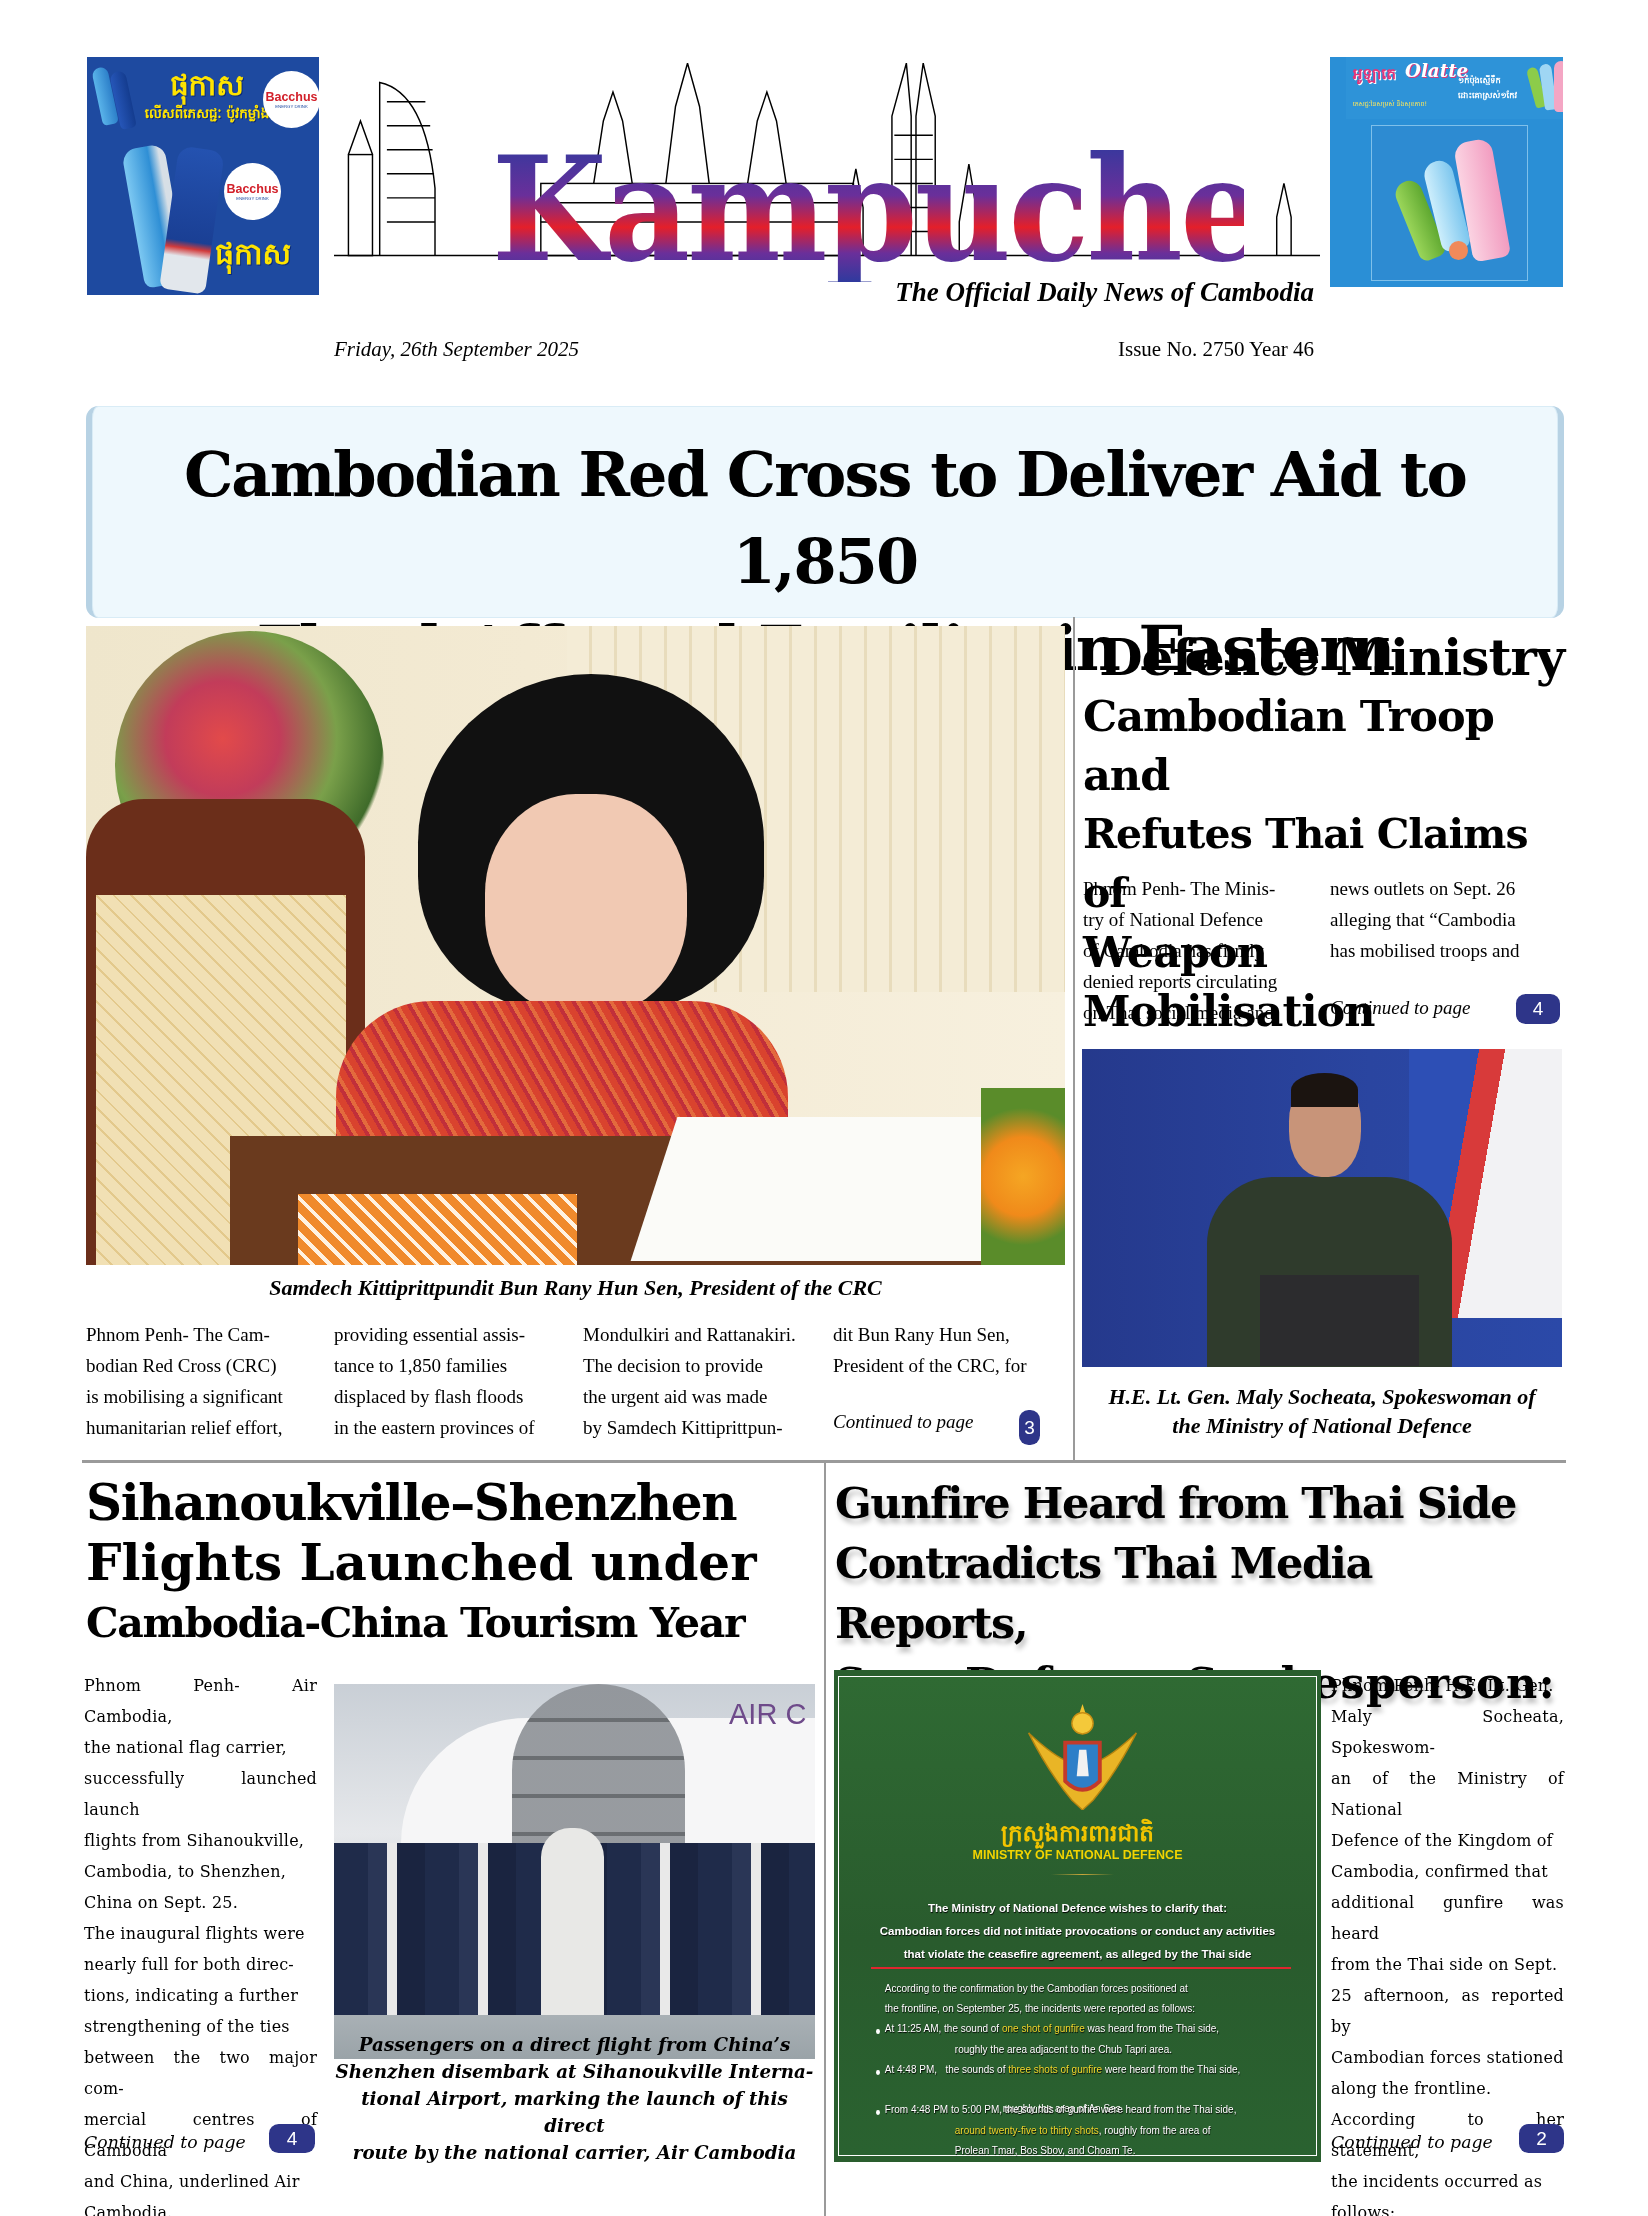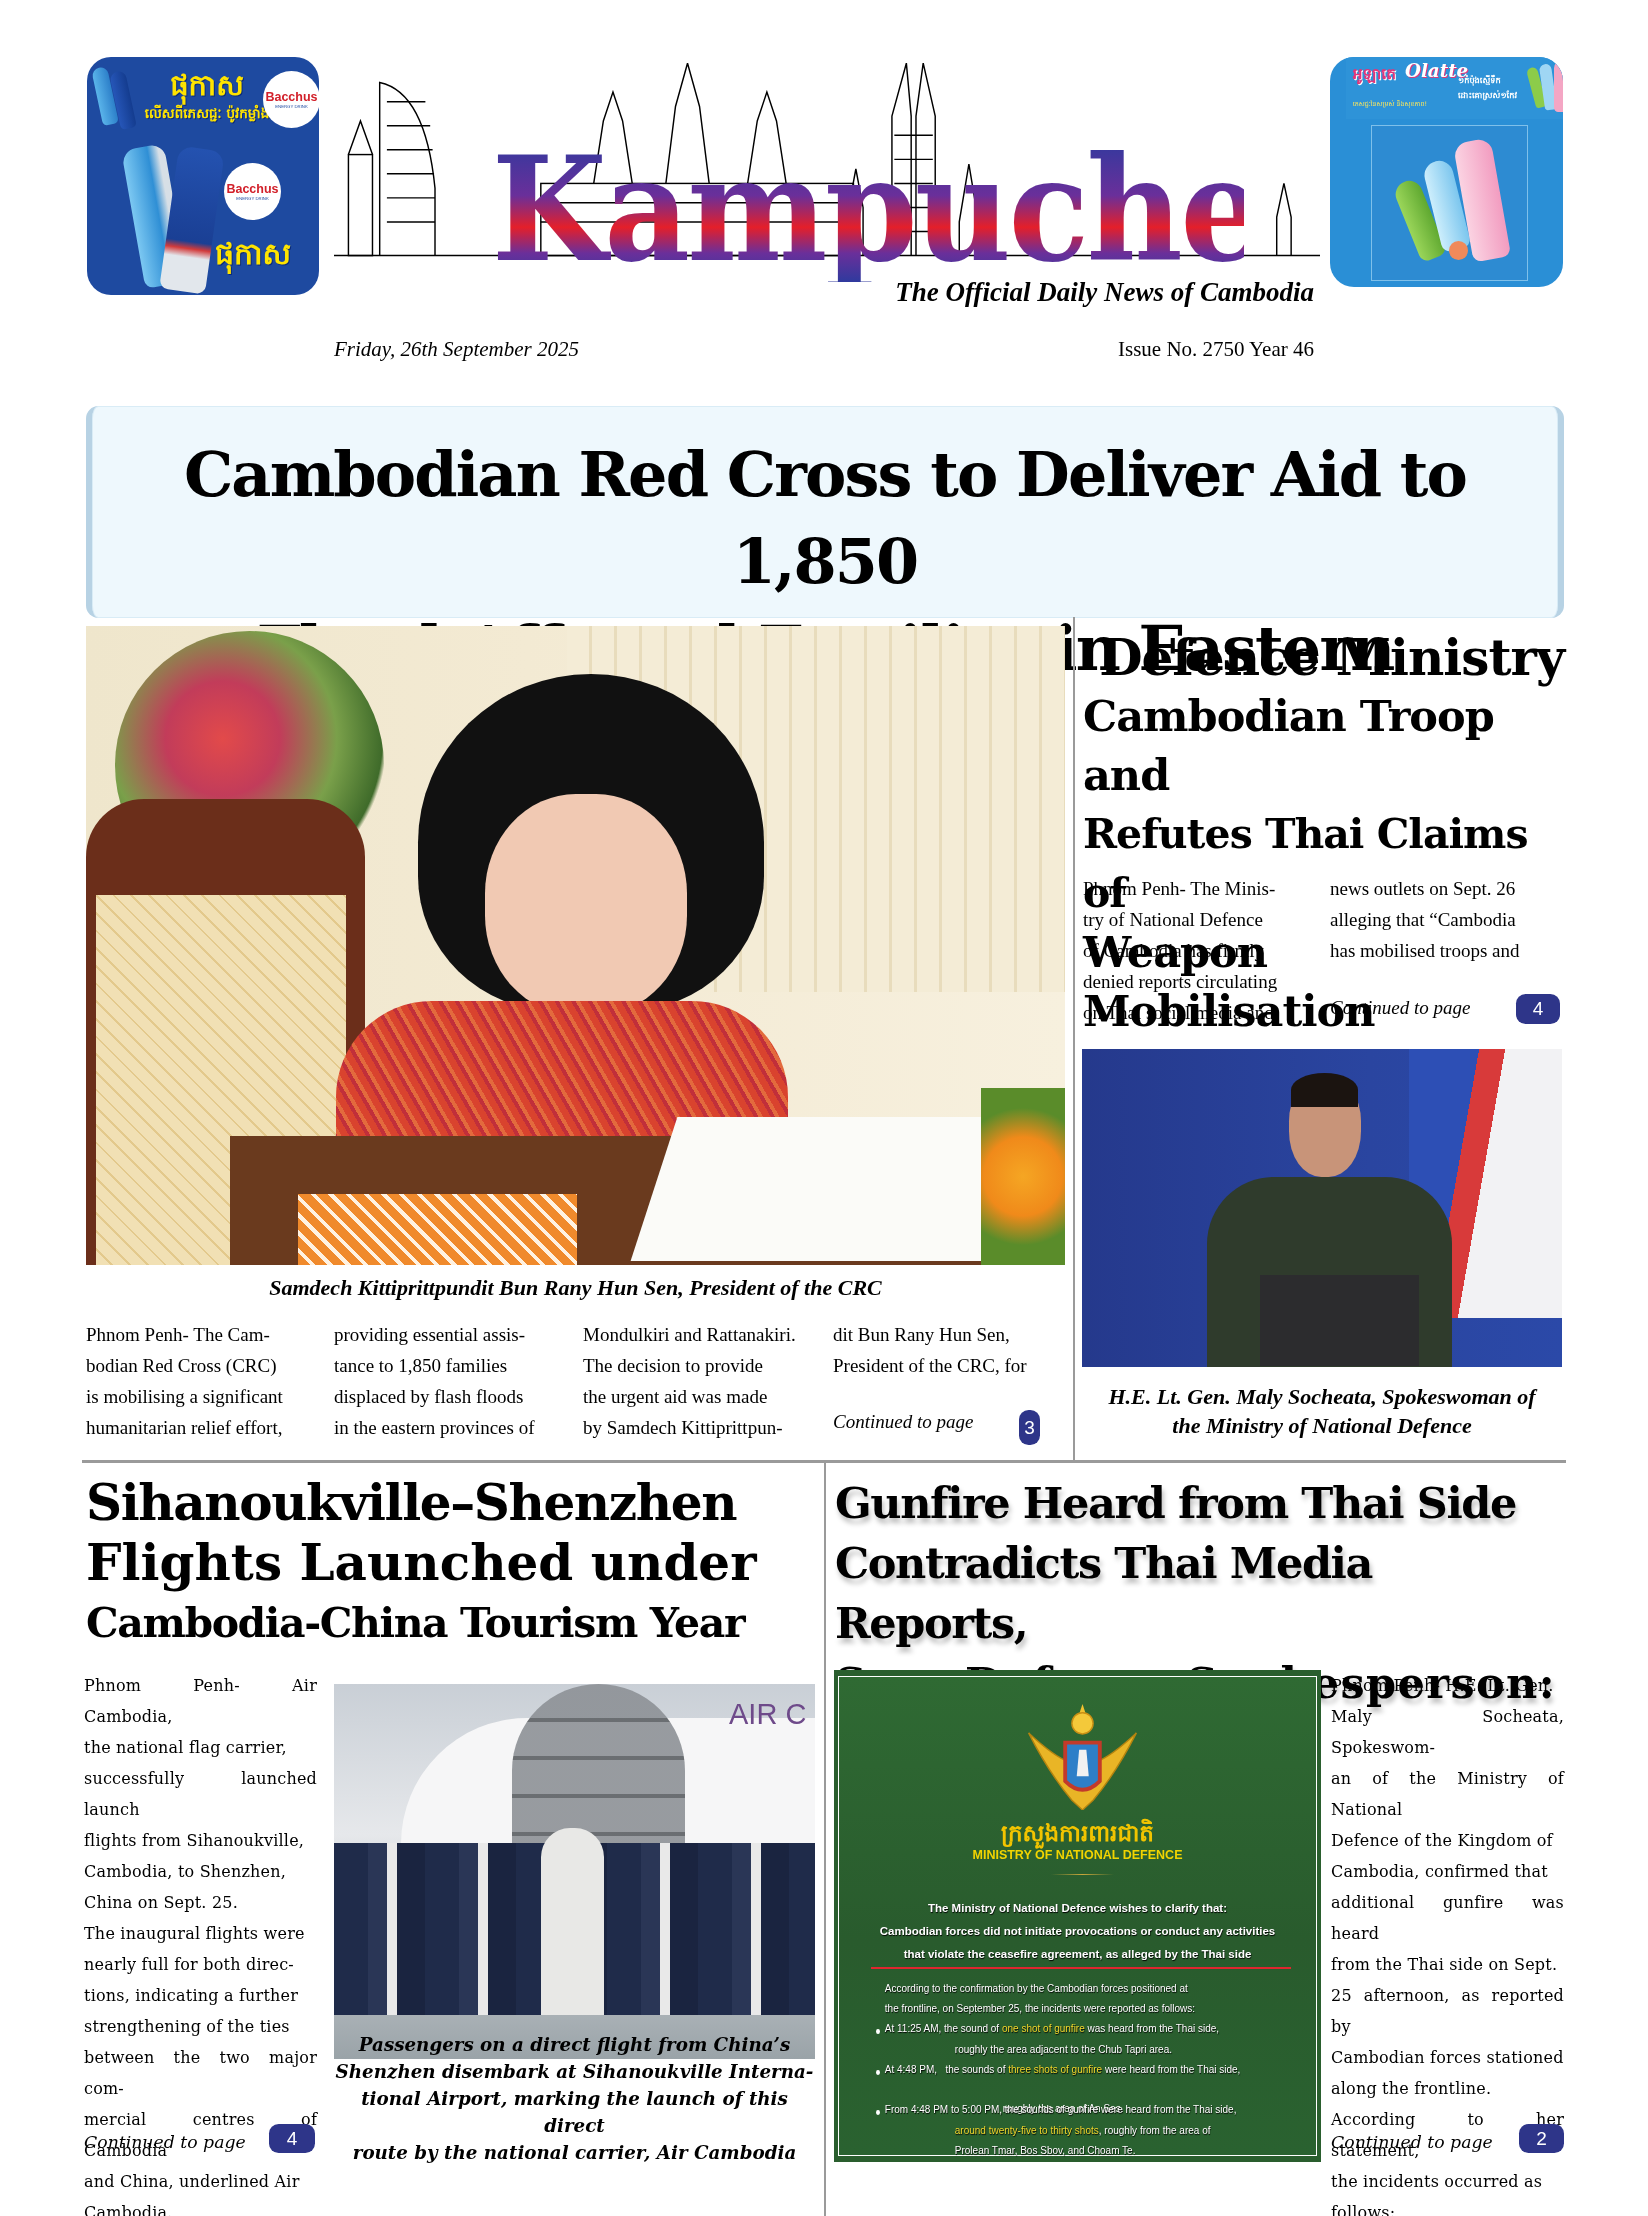--- a/index.html
+++ b/index.html
@@ -1,20 +1,20 @@
 <!DOCTYPE html>
 <html style="font-size:7.7px"><head>
 <meta charset="utf-8">
 <style>
   html, body { margin:0; padding:0; background:#ffffff; }
   body { width:1648px; height:2216px; position:relative; overflow:hidden; font-family:"Liberation Serif", serif; color:#000; }
   .abs { position:absolute; }
 
   
-  .ad { position:absolute; overflow:hidden;border-radius:24px; }
+  .ad { position:absolute; overflow:hidden; }
   .ad-left { left:87px; top:57px; width:232px; height:238px; background:#1e4aa0; }
   .ad-right { left:1330px; top:57px; width:233px; height:230px; background:#2a8fd6; }
   .ad-kh { position:absolute; color:#ffe400; font-family:"DejaVu Sans", sans-serif; font-weight:bold; text-shadow:1px 1px 0 #0a2a7a; text-align:center; }
   .bacchus-badge { position:absolute; width:53px; height:53px; border-radius:50%; background:#fff; border:2.9px dashed #fff; display:flex; flex-direction:column; align-items:center; justify-content:center; }
   .bacchus-badge span.b { color:#d2202a; font-family:"Liberation Sans", sans-serif; font-weight:bold; font-size:12.5px; }
   .bacchus-badge span.s { color:#1e4aa0; font-family:"Liberation Sans", sans-serif; font-size:4.3px; }
   .can { position:absolute; border-radius:14.4px 14.4px 8.7px 8.7px; }
 
   
   .masthead { left:334px; top:63px; width:986px; height:212px; }

